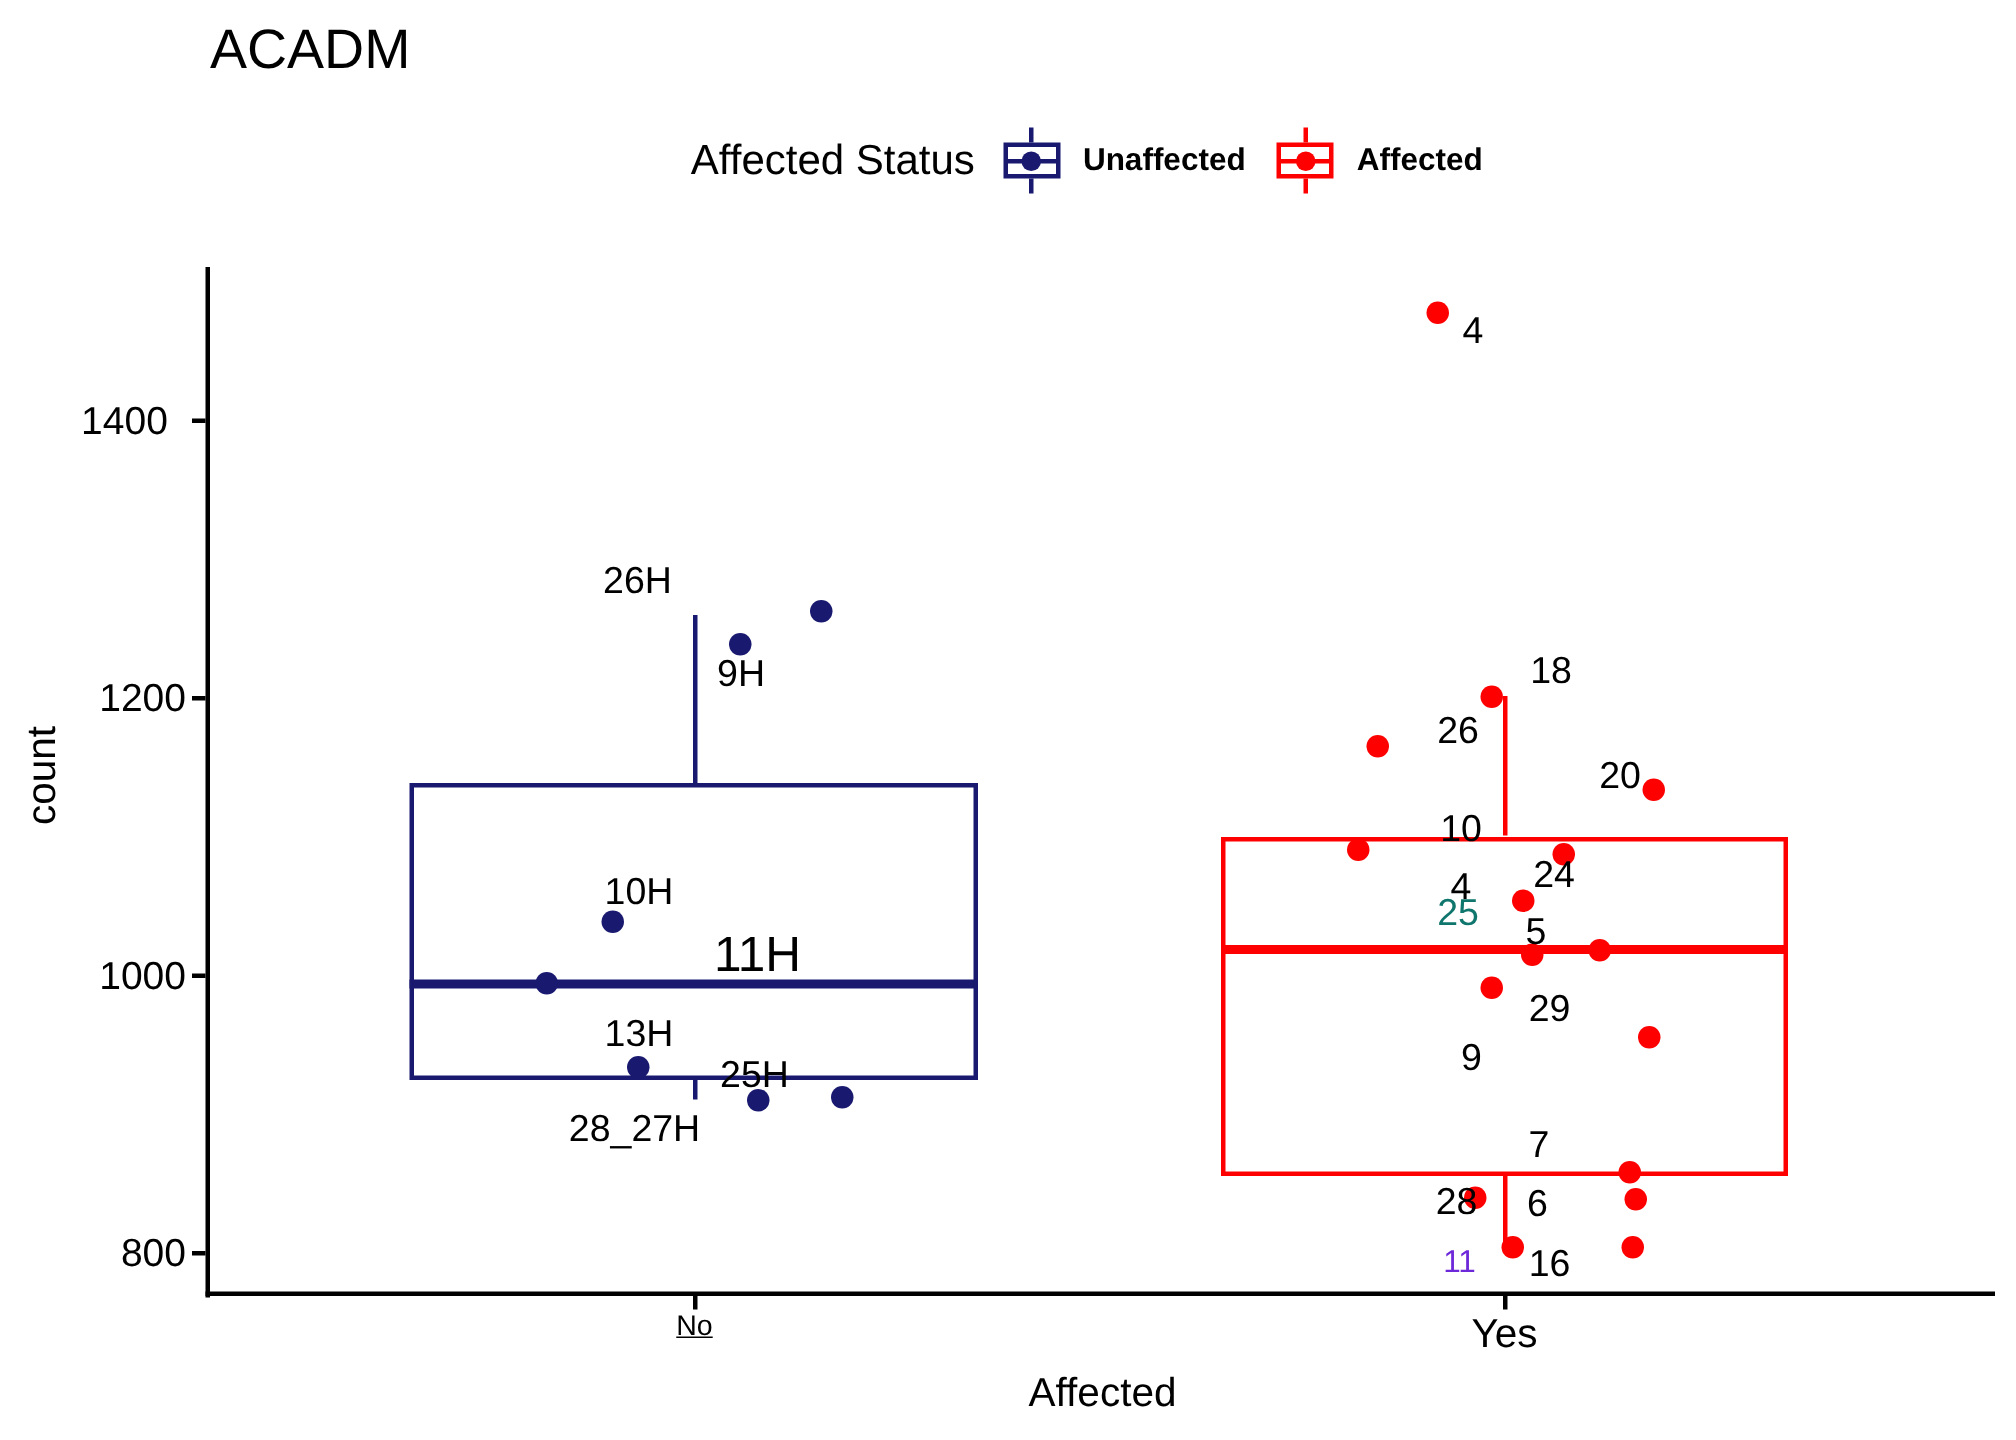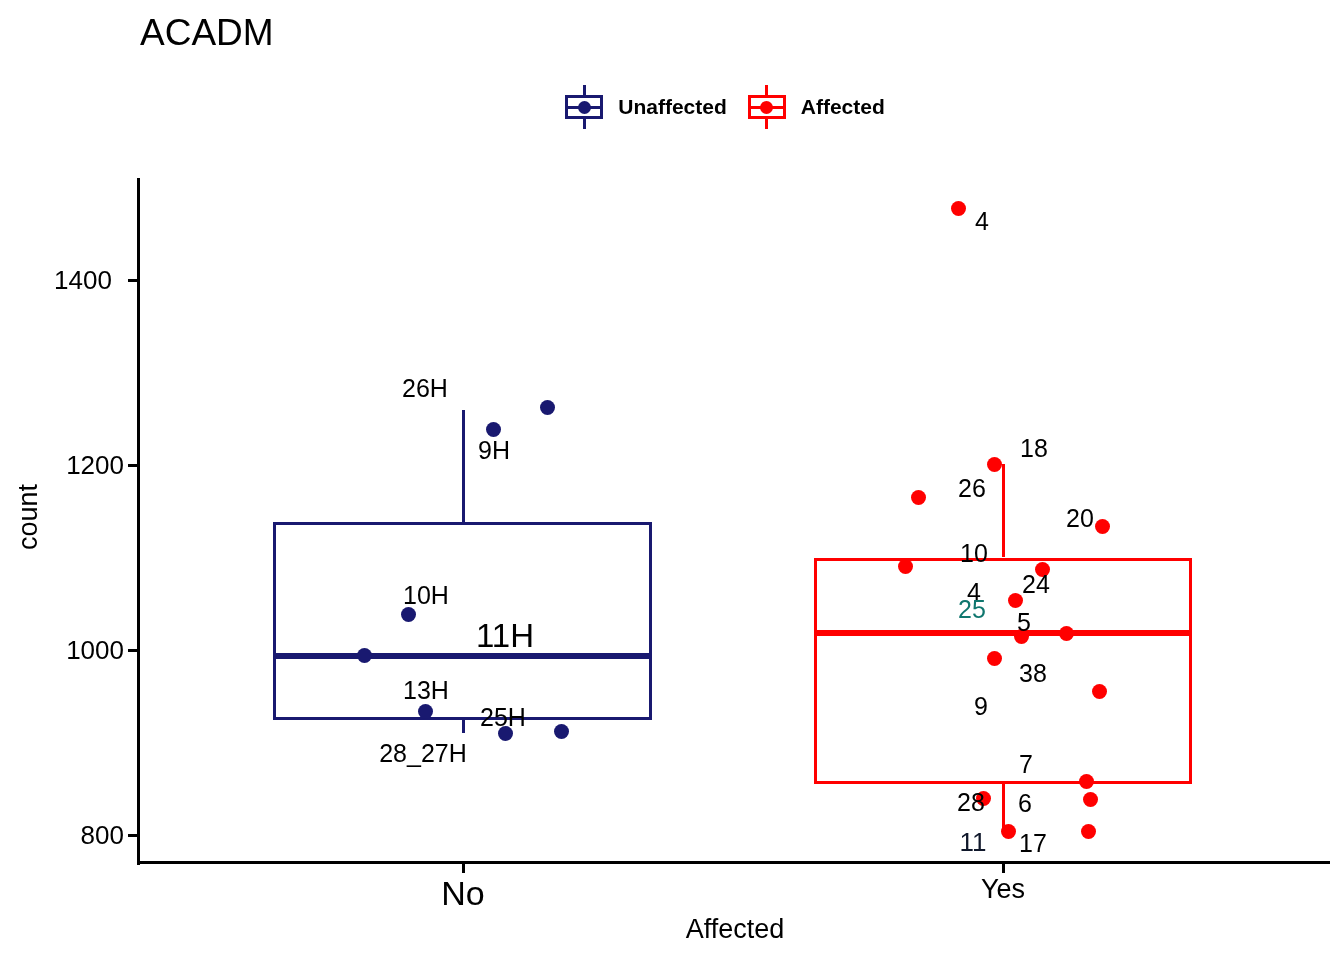--- a/index.html
+++ b/index.html
@@ -87,20 +87,21 @@
   }
 </style>
 </head>
 <body>
 
 <div class="figure">
 
   <div class="plot-title">ACADM</div>
 
   <div class="legend">
+    <span class="legend-title">Affected Status</span>
     <span class="legend-items">
         <span class="legend-item">
           <span class="legend-key" style="position: relative; display: inline-block;">
             <div style="position: absolute; left: 18.5px; top: 0px; width: 3px; height: 44px; background: rgb(25, 25, 112);"></div>
             <div style="position: absolute; left: 1px; top: 10px; width: 38px; height: 24px; border: 3px solid rgb(25, 25, 112); box-sizing: border-box; background: rgb(255, 255, 255);"></div>
             <div style="position: absolute; left: 4px; top: 20.5px; width: 32px; height: 3px; background: rgb(25, 25, 112);"></div>
             <div style="position: absolute; left: 13.5px; top: 15.5px; width: 13px; height: 13px; border-radius: 50%; background: rgb(25, 25, 112);"></div>
           </span>
           <span class="legend-item-label">Unaffected</span>
         </span>
@@ -125,21 +126,21 @@
   <div class="panel-dynamic">
       <div style="position: absolute; left: 128px; top: 833.5px; width: 9px; height: 3px; background: rgb(0, 0, 0);"></div>
       <div style="position: absolute; left: 42px; top: 819px; width: 82px; height: 32px; line-height: 32px; text-align: right; font-size: 26px; color: rgb(0, 0, 0);">800</div>
       <div style="position: absolute; left: 128px; top: 648.5px; width: 9px; height: 3px; background: rgb(0, 0, 0);"></div>
       <div style="position: absolute; left: 42px; top: 634px; width: 82px; height: 32px; line-height: 32px; text-align: right; font-size: 26px; color: rgb(0, 0, 0);">1000</div>
       <div style="position: absolute; left: 128px; top: 463.5px; width: 9px; height: 3px; background: rgb(0, 0, 0);"></div>
       <div style="position: absolute; left: 42px; top: 449px; width: 82px; height: 32px; line-height: 32px; text-align: right; font-size: 26px; color: rgb(0, 0, 0);">1200</div>
       <div style="position: absolute; left: 128px; top: 278.5px; width: 9px; height: 3px; background: rgb(0, 0, 0);"></div>
       <div style="position: absolute; left: 42px; top: 264px; width: 82px; height: 32px; line-height: 32px; text-align: center; font-size: 26px; color: rgb(0, 0, 0);">1400</div>
       <div style="position: absolute; left: 461.5px; top: 864px; width: 3px; height: 9px; background: rgb(0, 0, 0);"></div>
-      <div style="position: absolute; left: 383px; top: 874px; width: 160px; text-align: center; font-size: 34px; color: rgb(0, 0, 0);">No</div>
+      <div style="position: absolute; left: 383px; top: 874px; width: 160px; text-align: center; font-size: 19px; color: rgb(0, 0, 0); text-decoration: underline;">No</div>
       <div style="position: absolute; left: 461.5px; top: 409.5px; width: 3px; height: 112.85px; background: rgb(25, 25, 112);"></div>
       <div style="position: absolute; left: 461.5px; top: 720.3px; width: 3px; height: 12.95px; background: rgb(25, 25, 112);"></div>
       <div style="position: absolute; left: 273px; top: 522.35px; width: 379px; height: 197.95px; border: 3px solid rgb(25, 25, 112); box-sizing: border-box; background: rgb(255, 255, 255);"></div>
       <div style="position: absolute; left: 273px; top: 652.55px; width: 379px; height: 6px; background: rgb(25, 25, 112);"></div>
       <div style="position: absolute; left: 539.5px; top: 400.15px; width: 15px; height: 15px; border-radius: 50%; background: rgb(25, 25, 112);"></div>
       <div style="position: absolute; left: 485.5px; top: 422.35px; width: 15px; height: 15px; border-radius: 50%; background: rgb(25, 25, 112);"></div>
       <div style="position: absolute; left: 400.5px; top: 607.35px; width: 15px; height: 15px; border-radius: 50%; background: rgb(25, 25, 112);"></div>
       <div style="position: absolute; left: 356.5px; top: 648.05px; width: 15px; height: 15px; border-radius: 50%; background: rgb(25, 25, 112);"></div>
       <div style="position: absolute; left: 417.5px; top: 703.55px; width: 15px; height: 15px; border-radius: 50%; background: rgb(25, 25, 112);"></div>
       <div style="position: absolute; left: 497.5px; top: 725.75px; width: 15px; height: 15px; border-radius: 50%; background: rgb(25, 25, 112);"></div>
@@ -175,22 +176,22 @@
       <div style="position: absolute; left: 1080.5px; top: 823.8px; width: 15px; height: 15px; border-radius: 50%; background: rgb(255, 0, 0);"></div>
       <div style="position: absolute; left: 982px; top: 221px; transform: translate(-50%, -50%); font-size: 25px; color: rgb(0, 0, 0); white-space: nowrap;">4</div>
       <div style="position: absolute; left: 1034px; top: 448px; transform: translate(-50%, -50%); font-size: 25px; color: rgb(0, 0, 0); white-space: nowrap;">18</div>
       <div style="position: absolute; left: 972px; top: 488px; transform: translate(-50%, -50%); font-size: 25px; color: rgb(0, 0, 0); white-space: nowrap;">26</div>
       <div style="position: absolute; left: 1080px; top: 518px; transform: translate(-50%, -50%); font-size: 25px; color: rgb(0, 0, 0); white-space: nowrap;">20</div>
       <div style="position: absolute; left: 974px; top: 553px; transform: translate(-50%, -50%); font-size: 25px; color: rgb(0, 0, 0); white-space: nowrap;">10</div>
       <div style="position: absolute; left: 1036px; top: 584px; transform: translate(-50%, -50%); font-size: 25px; color: rgb(0, 0, 0); white-space: nowrap;">24</div>
       <div style="position: absolute; left: 974px; top: 592px; transform: translate(-50%, -50%); font-size: 25px; color: rgb(0, 0, 0); white-space: nowrap;">4</div>
       <div style="position: absolute; left: 1024px; top: 622px; transform: translate(-50%, -50%); font-size: 25px; color: rgb(0, 0, 0); white-space: nowrap;">5</div>
       <div style="position: absolute; left: 972px; top: 609px; transform: translate(-50%, -50%); font-size: 25px; color: #0f766e; white-space: nowrap;">25</div>
-      <div style="position: absolute; left: 1033px; top: 673px; transform: translate(-50%, -50%); font-size: 25px; color: rgb(0, 0, 0); white-space: nowrap;">38</div>
+      <div style="position: absolute; left: 1033px; top: 673px; transform: translate(-50%, -50%); font-size: 25px; color: rgb(0, 0, 0); white-space: nowrap;">29</div>
       <div style="position: absolute; left: 981px; top: 706px; transform: translate(-50%, -50%); font-size: 25px; color: rgb(0, 0, 0); white-space: nowrap;">9</div>
       <div style="position: absolute; left: 1026px; top: 764px; transform: translate(-50%, -50%); font-size: 25px; color: rgb(0, 0, 0); white-space: nowrap;">7</div>
       <div style="position: absolute; left: 971px; top: 802px; transform: translate(-50%, -50%); font-size: 25px; color: rgb(0, 0, 0); white-space: nowrap;">28</div>
       <div style="position: absolute; left: 1025px; top: 803px; transform: translate(-50%, -50%); font-size: 25px; color: rgb(0, 0, 0); white-space: nowrap;">6</div>
-      <div style="position: absolute; left: 973px; top: 842px; transform: translate(-50%, -50%); font-size: 26px; color: #0f172a; white-space: nowrap;">11</div>
-      <div style="position: absolute; left: 1033px; top: 843px; transform: translate(-50%, -50%); font-size: 25px; color: rgb(0, 0, 0); white-space: nowrap;">17</div>
+      <div style="position: absolute; left: 973px; top: 842px; transform: translate(-50%, -50%); font-size: 21px; color: #6d28d9; white-space: nowrap;">11</div>
+      <div style="position: absolute; left: 1033px; top: 843px; transform: translate(-50%, -50%); font-size: 25px; color: rgb(0, 0, 0); white-space: nowrap;">16</div>
     </div>
 
 </div>
 
 </body></html>

